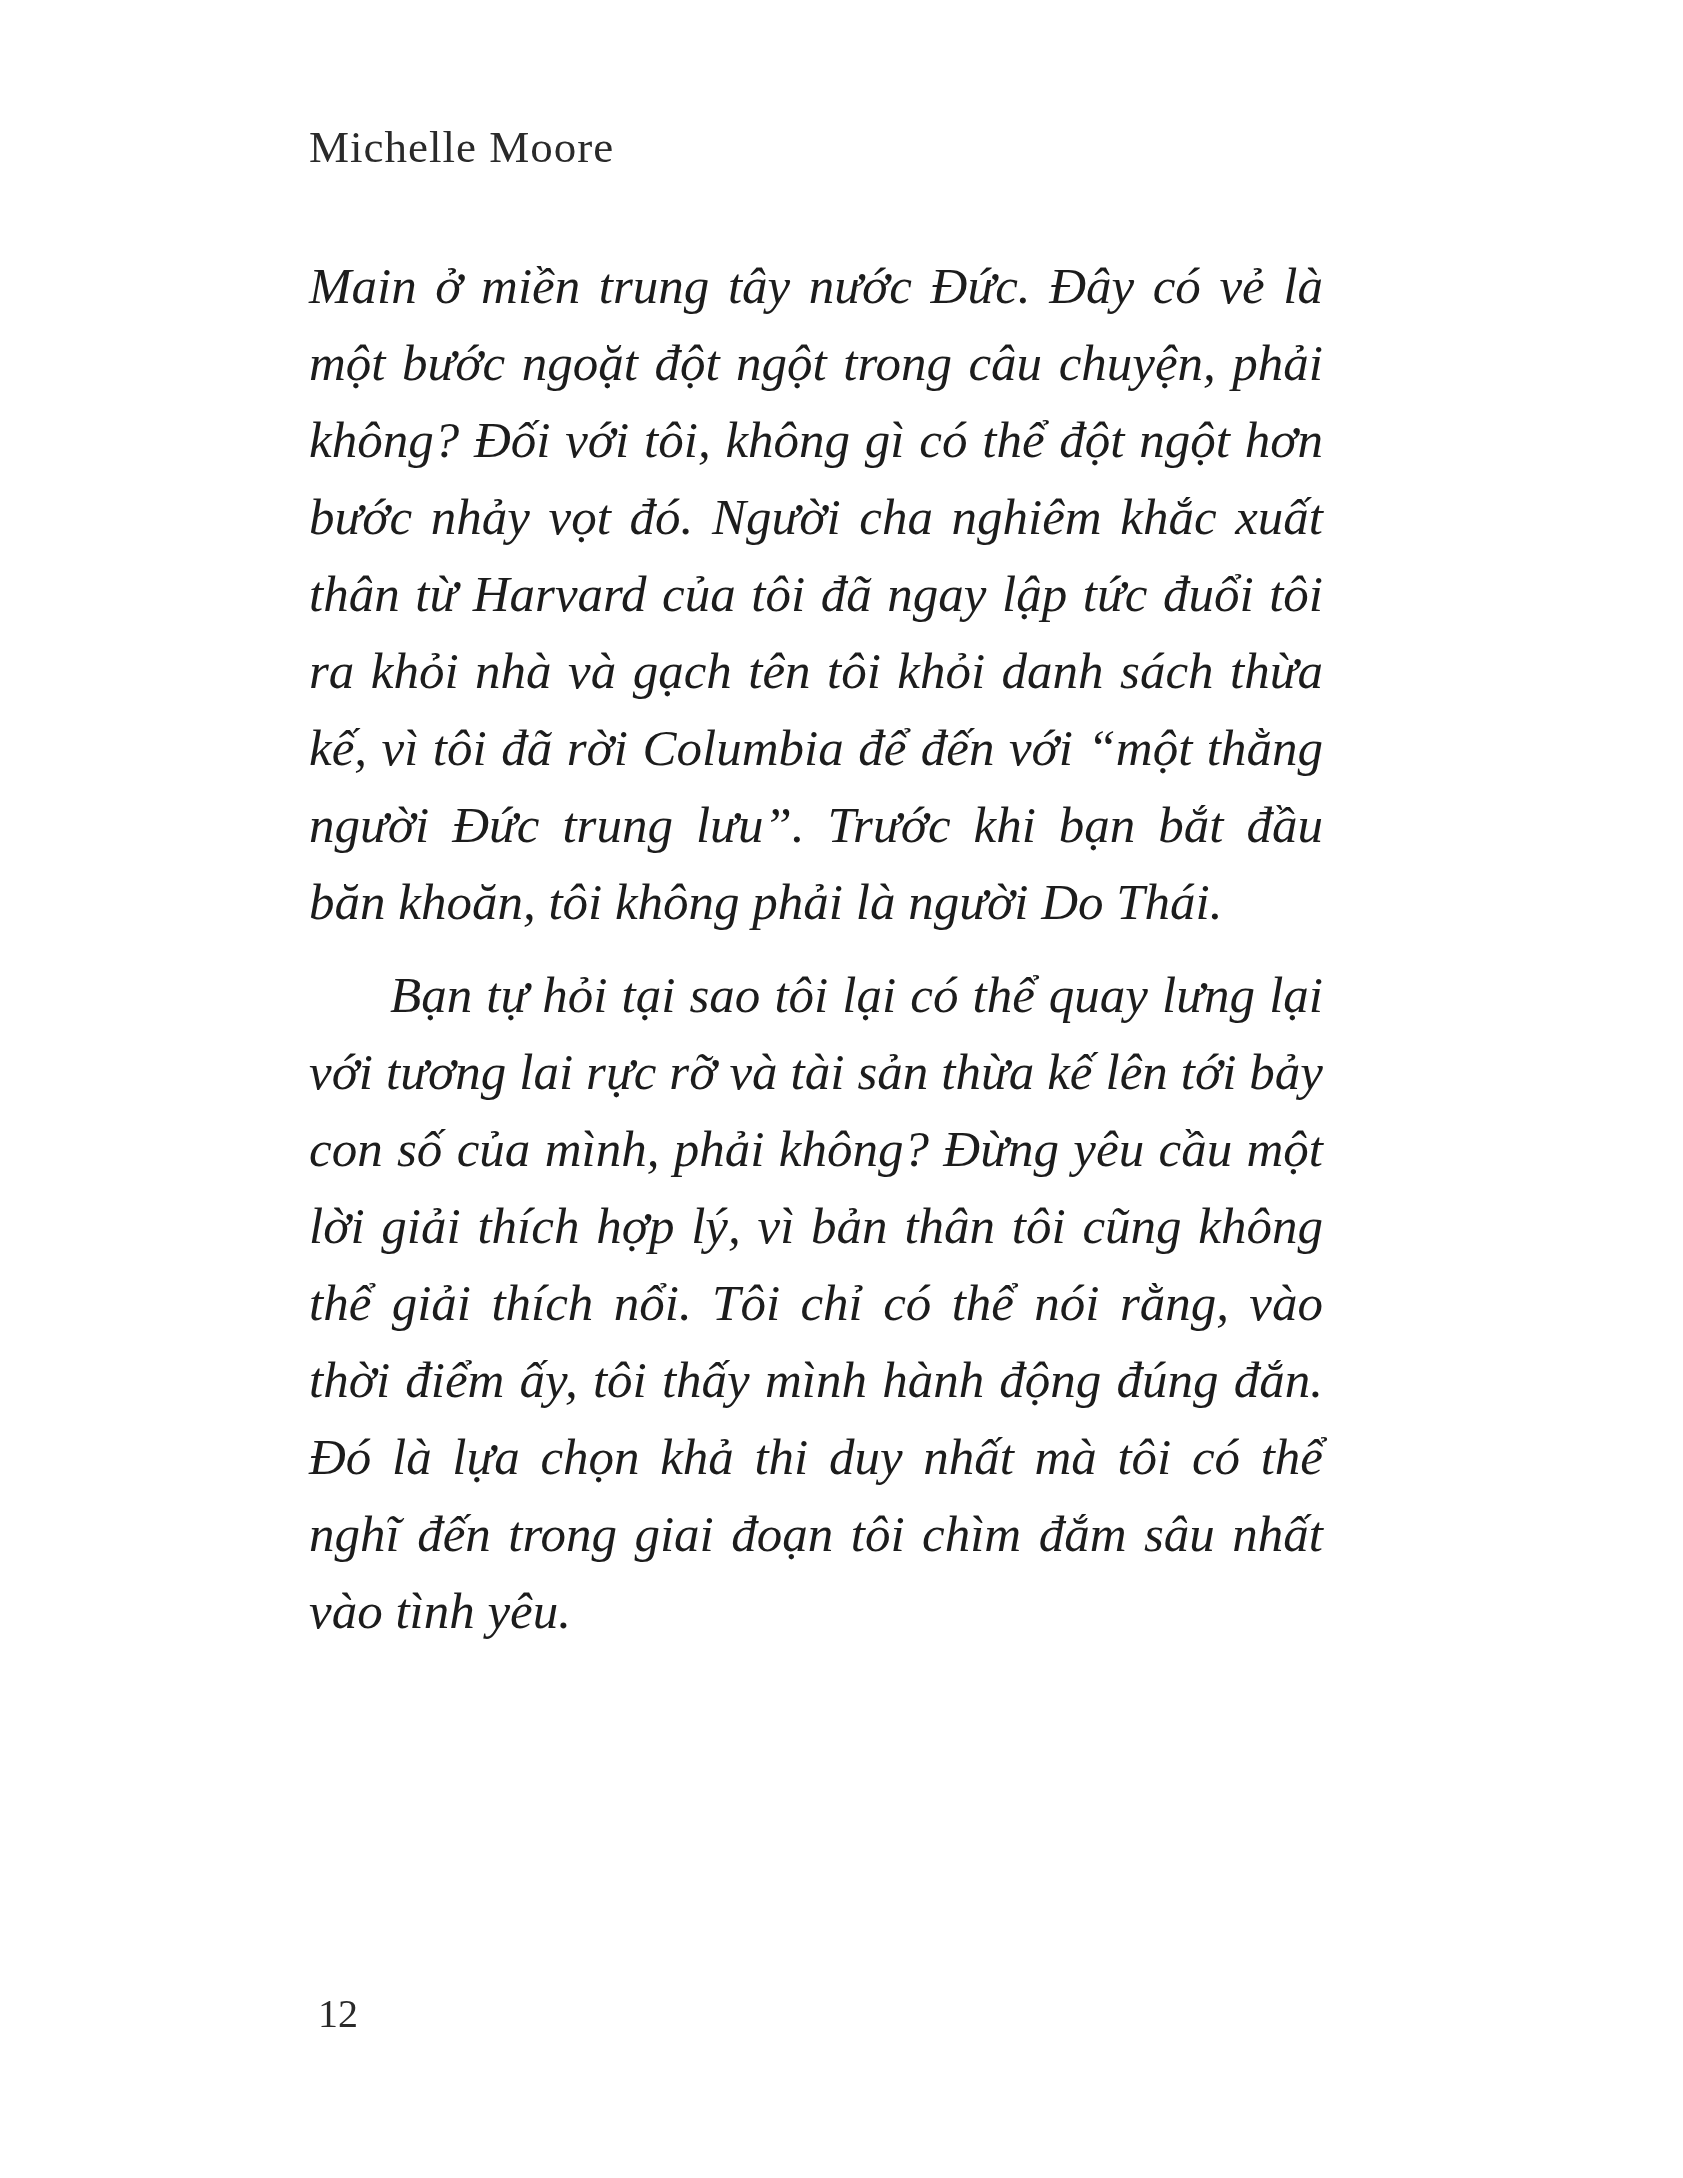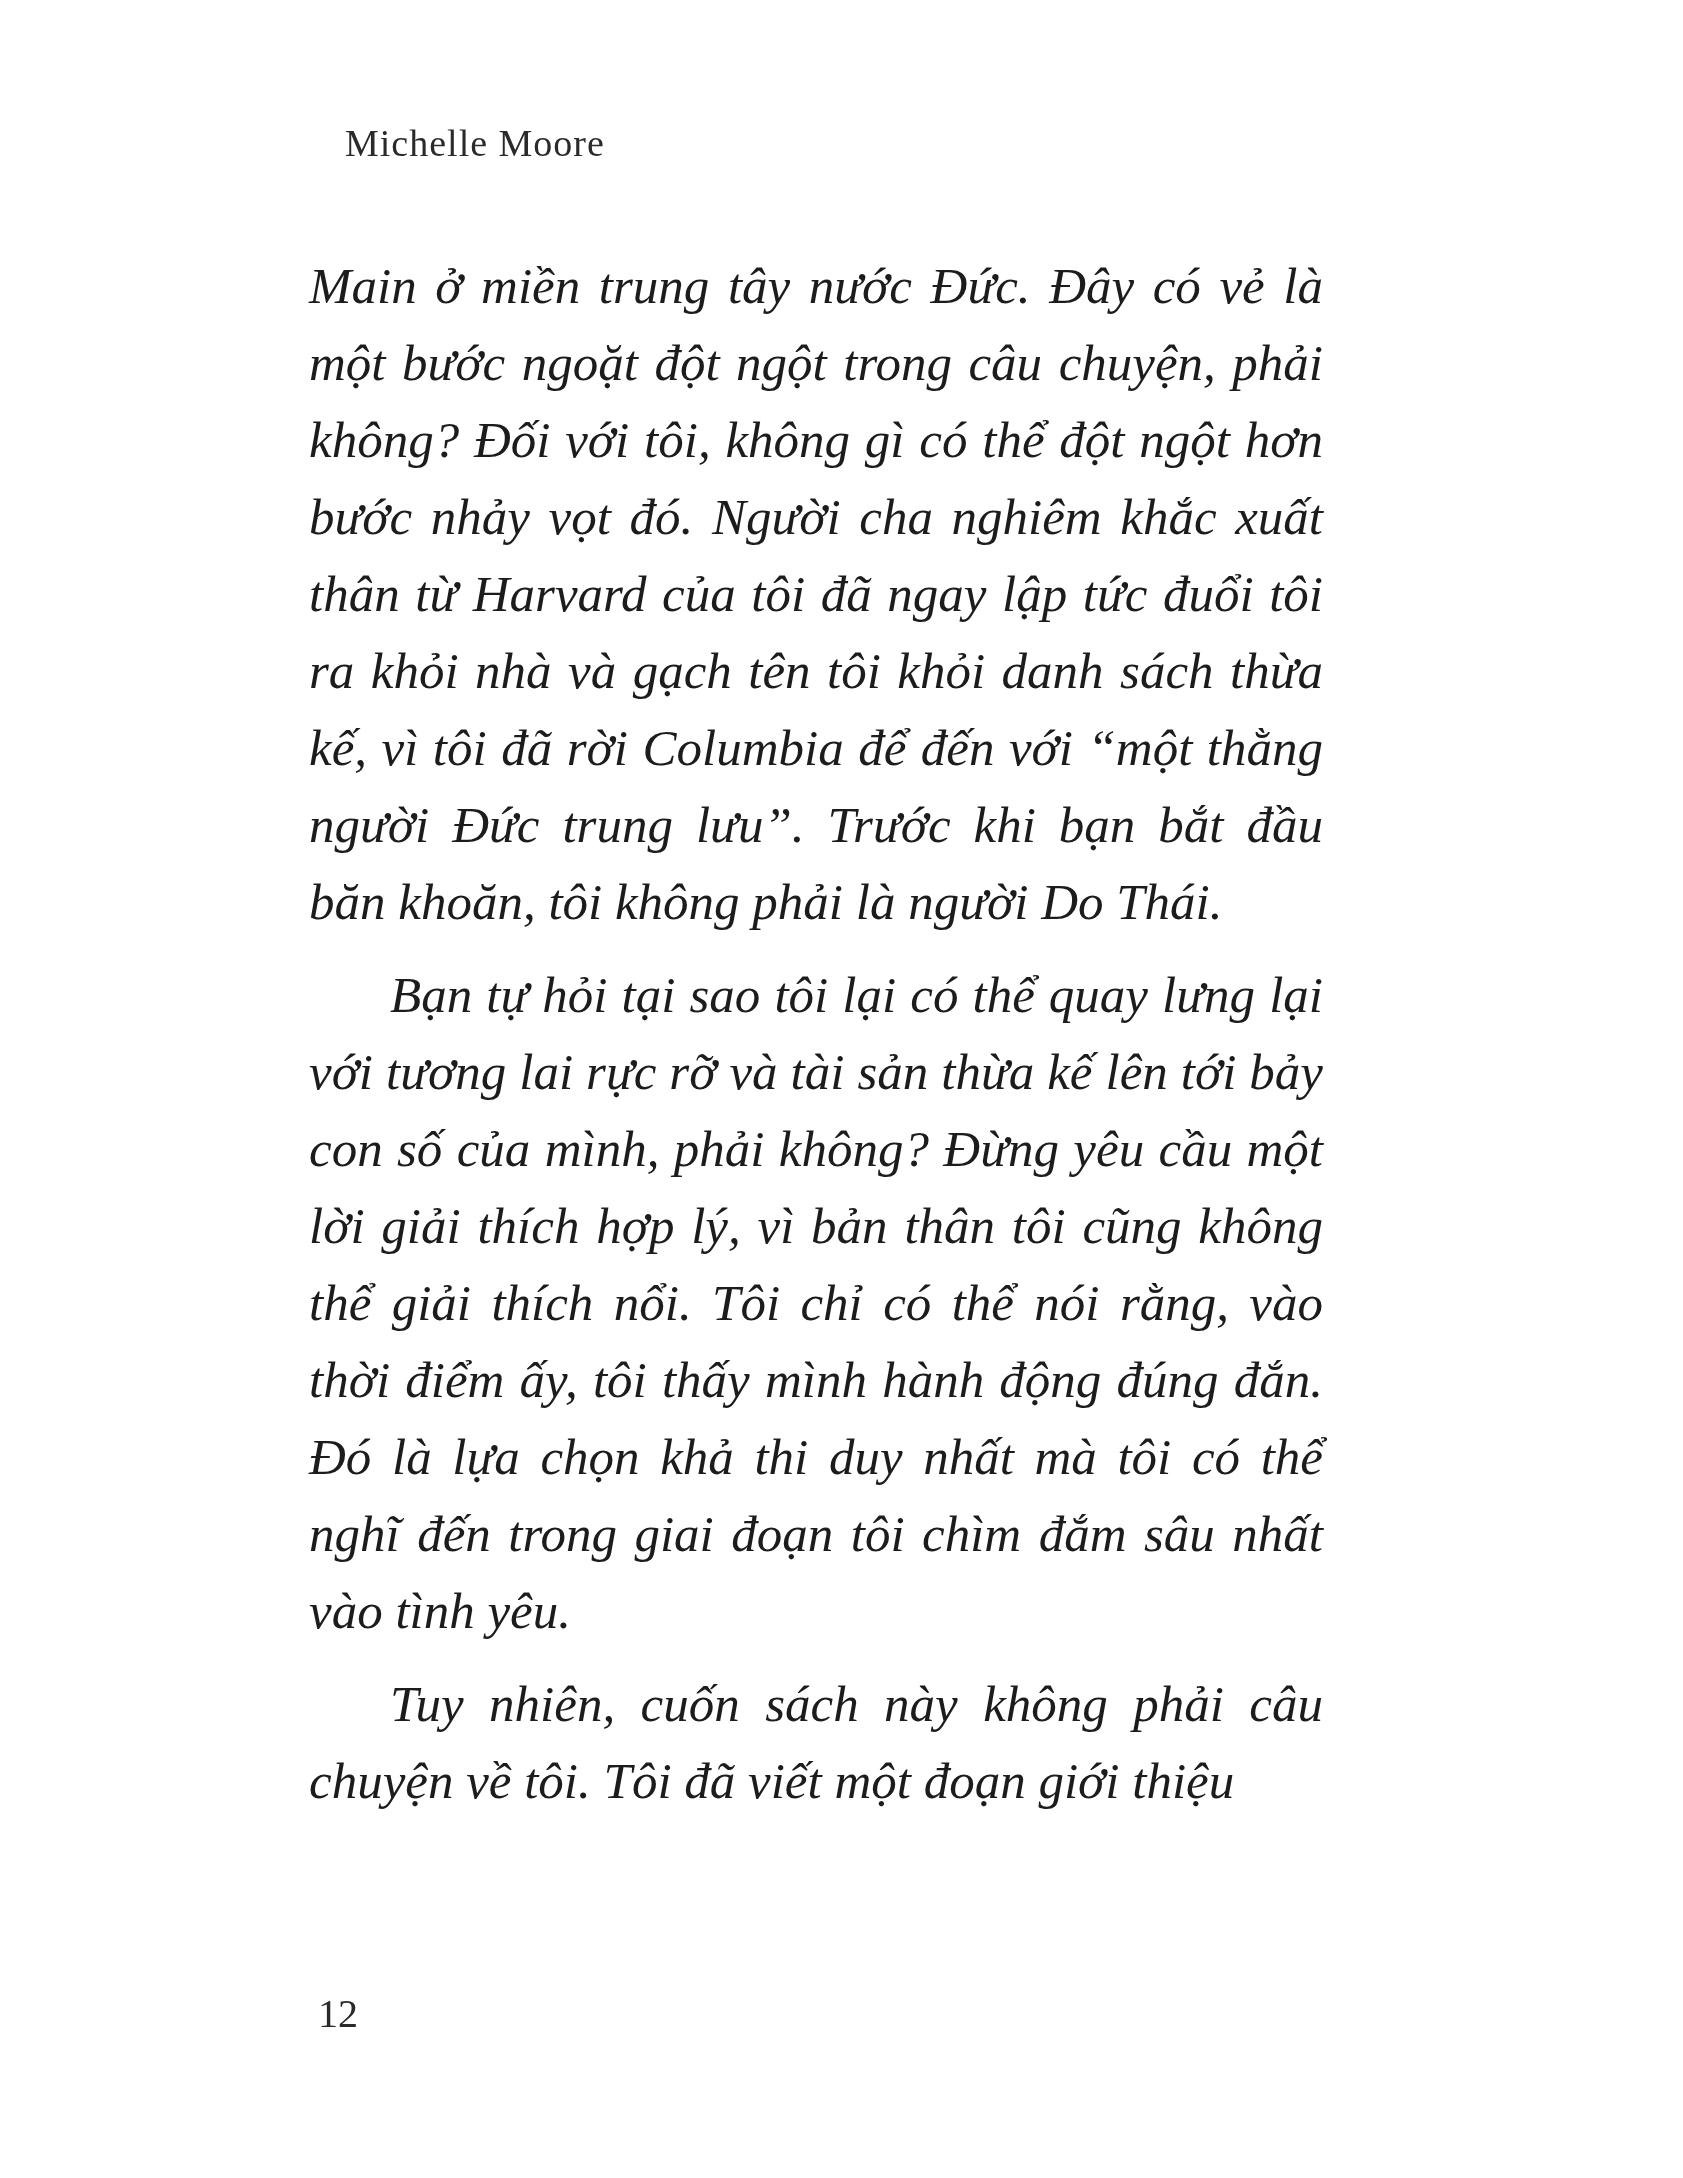--- a/index.html
+++ b/index.html
@@ -15,24 +15,23 @@
     background: #ffffff;
     font-family: "Liberation Serif", "DejaVu Serif", serif;
     color: #1c1c1c;
     overflow: hidden;
   }
 
   .running-header {
     position: absolute;
     left: 309px;
     top: 121px;
-    font-size: 38px;
+    font-size: 45px;
     letter-spacing: 1px;
     color: #2a2a2a;
-    margin-left: 36px;
   }
 
   .body-text {
     position: absolute;
     left: 309px;
     top: 248px;
     width: 1014px;
   }
 
   .body-text p {
@@ -60,19 +59,18 @@
 </head>
 <body>
 
 <div class="page">
 
   <div class="running-header">Michelle Moore</div>
 
   <div class="body-text">
     <p>Main ở miền trung tây nước Đức. Đây có vẻ là một bước ngoặt đột ngột trong câu chuyện, phải không? Đối với tôi, không gì có thể đột ngột hơn bước nhảy vọt đó. Người cha nghiêm khắc xuất thân từ Harvard của tôi đã ngay lập tức đuổi tôi ra khỏi nhà và gạch tên tôi khỏi danh sách thừa kế, vì tôi đã rời Columbia để đến với “một thằng người Đức trung lưu”. Trước khi bạn bắt đầu băn khoăn, tôi không phải là người Do Thái.</p>
     <p class="indent">Bạn tự hỏi tại sao tôi lại có thể quay lưng lại với tương lai rực rỡ và tài sản thừa kế lên tới bảy con số của mình, phải không? Đừng yêu cầu một lời giải thích hợp lý, vì bản thân tôi cũng không thể giải thích nổi. Tôi chỉ có thể nói rằng, vào thời điểm ấy, tôi thấy mình hành động đúng đắn. Đó là lựa chọn khả thi duy nhất mà tôi có thể nghĩ đến trong giai đoạn tôi chìm đắm sâu nhất vào tình yêu.</p>
-    <p class="indent">Tuy nhiên, cuốn sách này không phải câu chuyện về tôi. Tôi đã viết một đoạn giới thiệu</p>
   </div>
 
   <div class="page-number">12</div>
 
 </div>
 
 
 </body></html>

